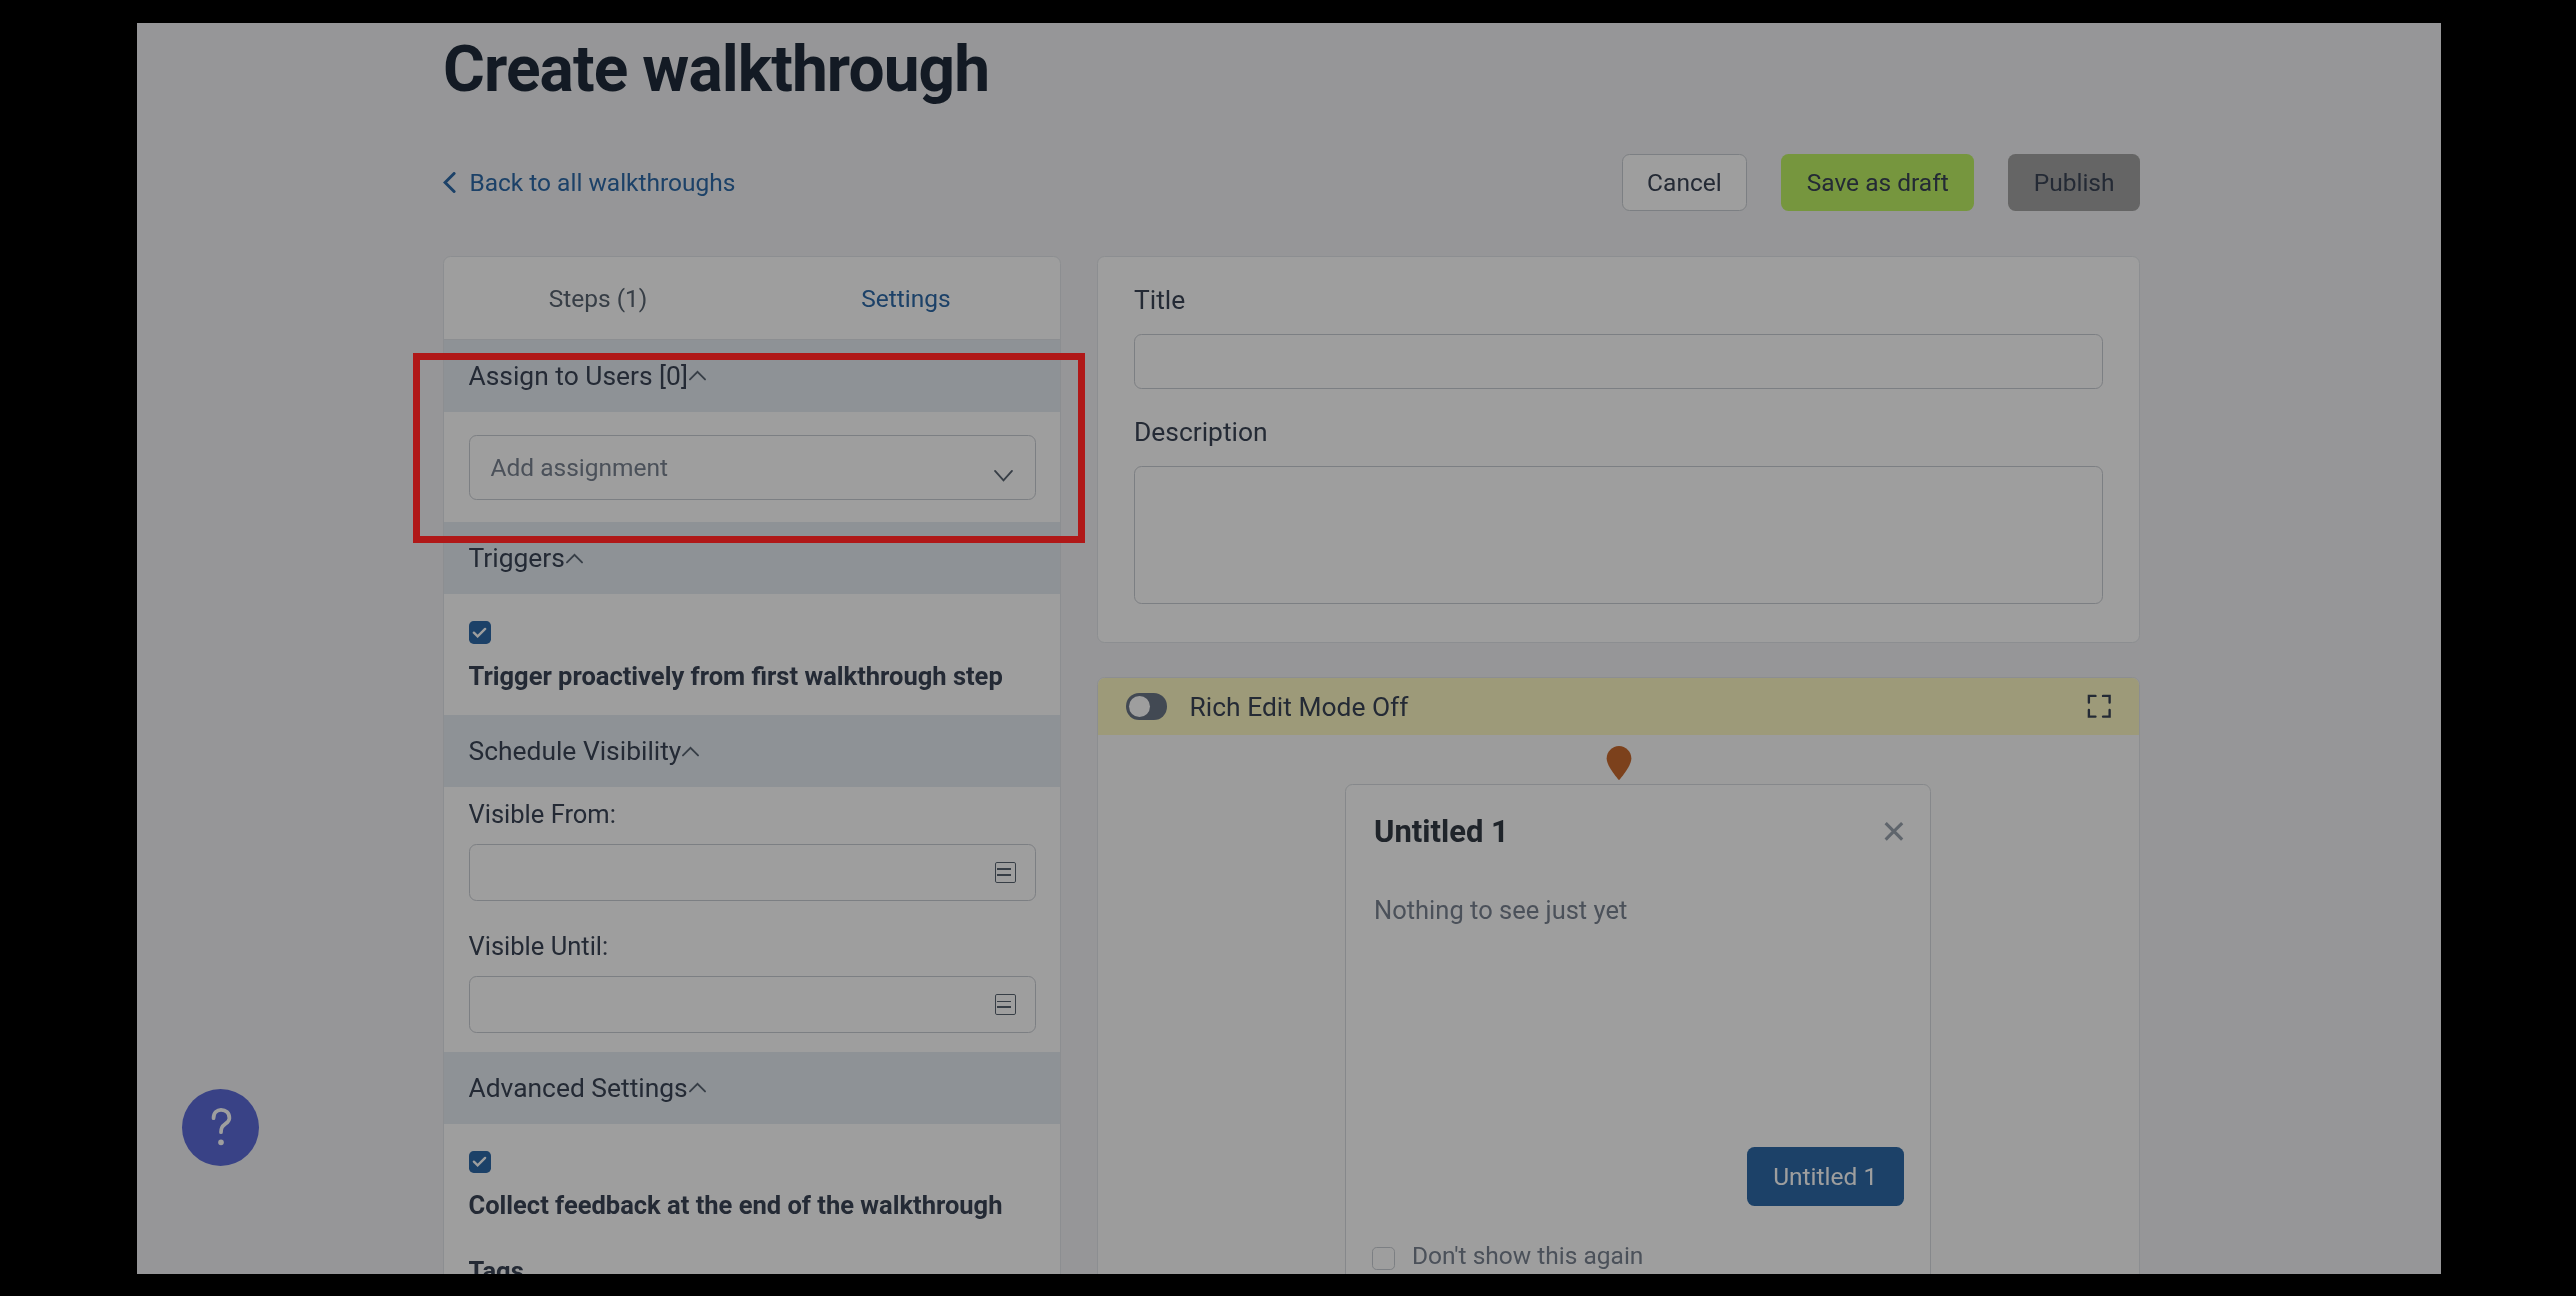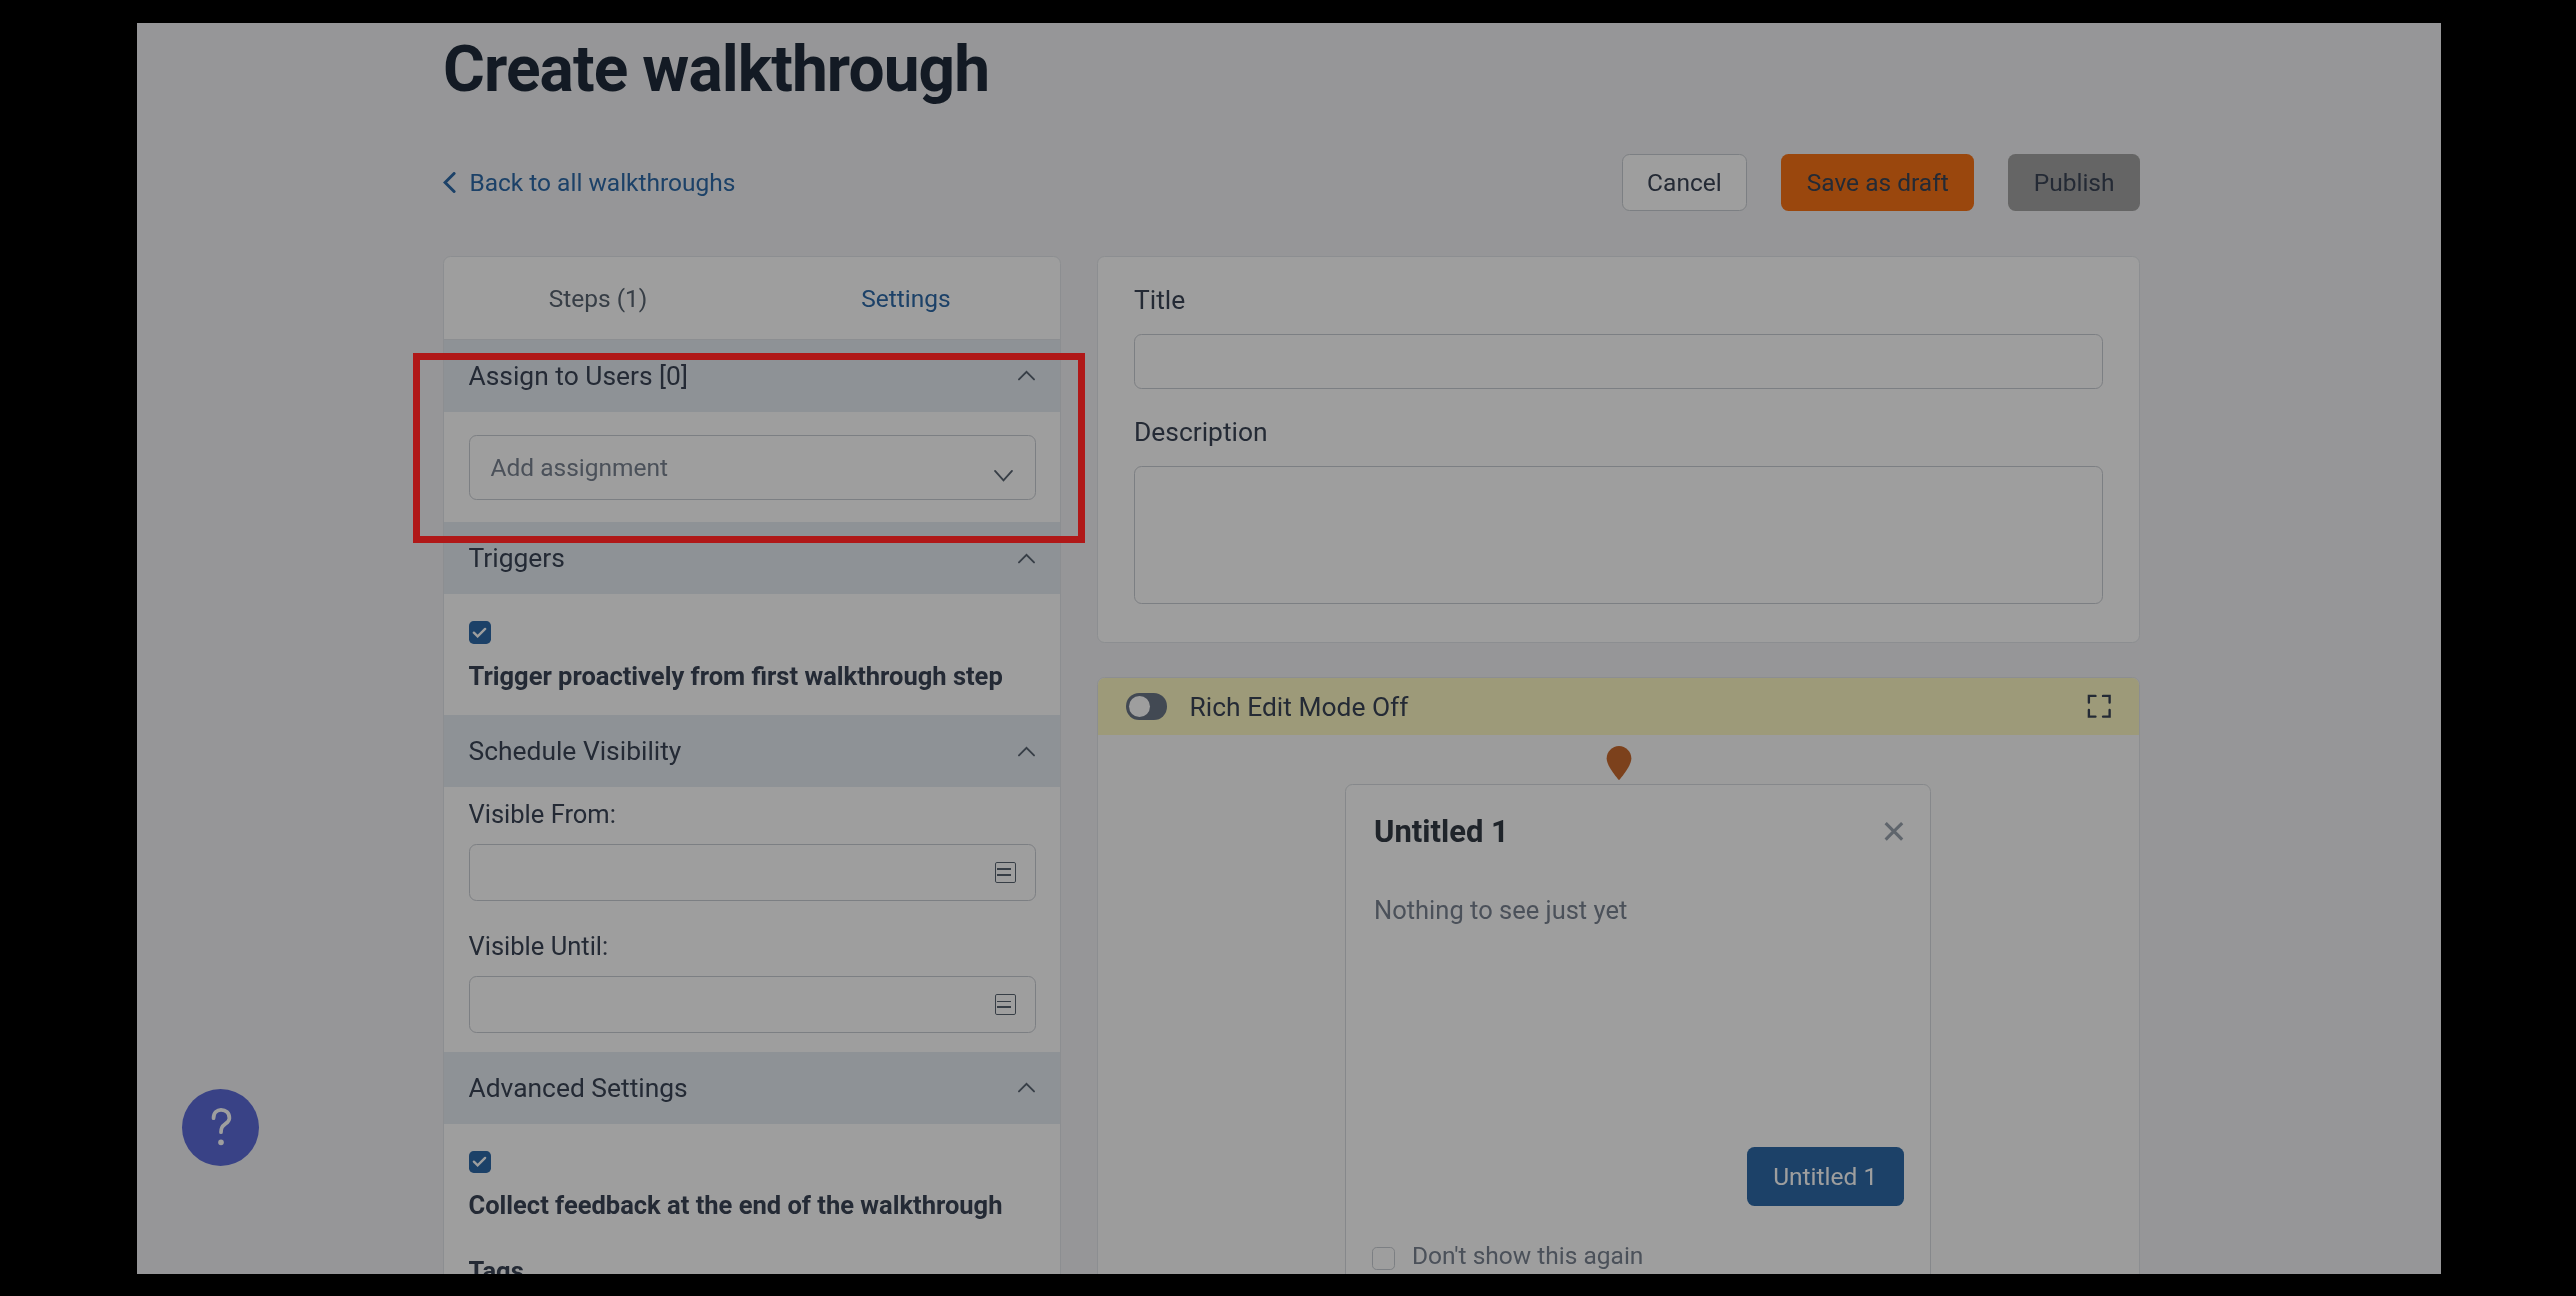--- a/index.html
+++ b/index.html
@@ -64,21 +64,21 @@
   .back-link svg { width: 13.2px; height: 21px; }
   .action-buttons { display: flex; gap: 34px; }
   .btn {
     padding: 13.2px 24.5px;
     border-radius: 7.5px;
     font-size: 24.5px;
     cursor: pointer;
     border: 0.9px solid transparent;
   }
   .btn-cancel { background: #fff; border-color: #c9cdd3; color: #3b4556; }
-  .btn-secondary { background: #f97316; color: #3b4556; }
+  .btn-secondary { background: #bef264; color: #3b4556; }
   .btn-primary { background: #a3a3a3; color: #3b4556; }
   .columns {
     display: flex;
     gap: 36px;
     width: 1697px;
     align-items: flex-start;
   }
   .left-panel {
     width: 618px;
     background: #fff;
@@ -101,21 +101,21 @@
   .tab.active {
     color: #2e6aa8;
   }
   .section-header {
     background: #e5ecf3;
     padding: 21px 24.5px;
     font-size: 26.4px;
     color: #3b4556;
     display: flex;
     align-items: center;
-    justify-content: space-between;
+    justify-content: flex-start;
     cursor: pointer;
   }
   .chevron-up { width: 19px; height: 11.3px; }
   .section-body { padding: 22.6px 24.5px; }
   .dropdown {
     border: 0.9px solid #c9cdd3;
     border-radius: 7.5px;
     padding: 17px 21px;
     display: flex;
     align-items: flex-end;

